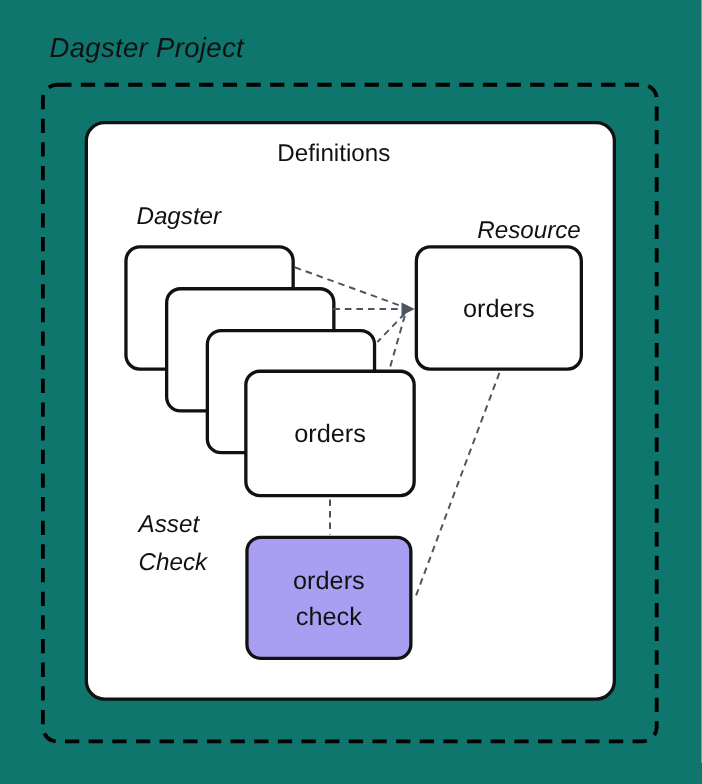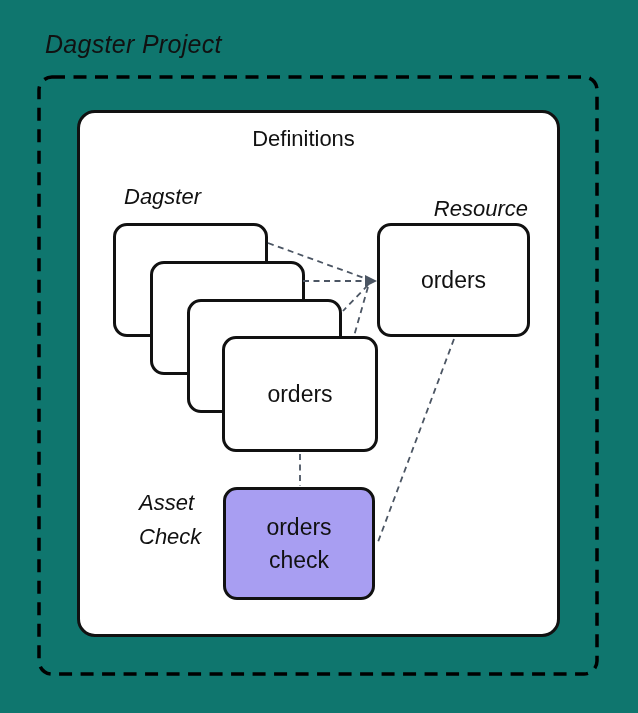--- a/index.html
+++ b/index.html
@@ -17,21 +17,21 @@
   }
   .defs-label{
     position:absolute;left:62px;top:126px;width:483px;text-align:center;
     font-size:22px;
   }
   .section-label{
     position:absolute;font-size:22px;font-style:italic;
   }
   .assets-label{left:124px;top:184px;}
   .resource-label{left:375px;top:184px;width:153px;text-align:right;margin-top:12px;}
-  .asset-check-label{left:139px;top:460px;line-height:1.55;margin-top:26px;}
+  .asset-check-label{left:126px;top:460px;line-height:1.55;}
   .card{
     position:absolute;width:155px;height:114px;background:#ffffff;
     border:3.5px solid #111111;border-radius:14px;box-sizing:border-box;
     display:flex;align-items:center;justify-content:center;
     text-align:center;font-size:23px;line-height:1.4;
   }
   .card1{left:113px;top:223px;}
   .card2{left:150px;top:261px;}
   .card3{left:187px;top:299px;}
   .card4{left:222px;top:336px;width:156px;height:116px;}

